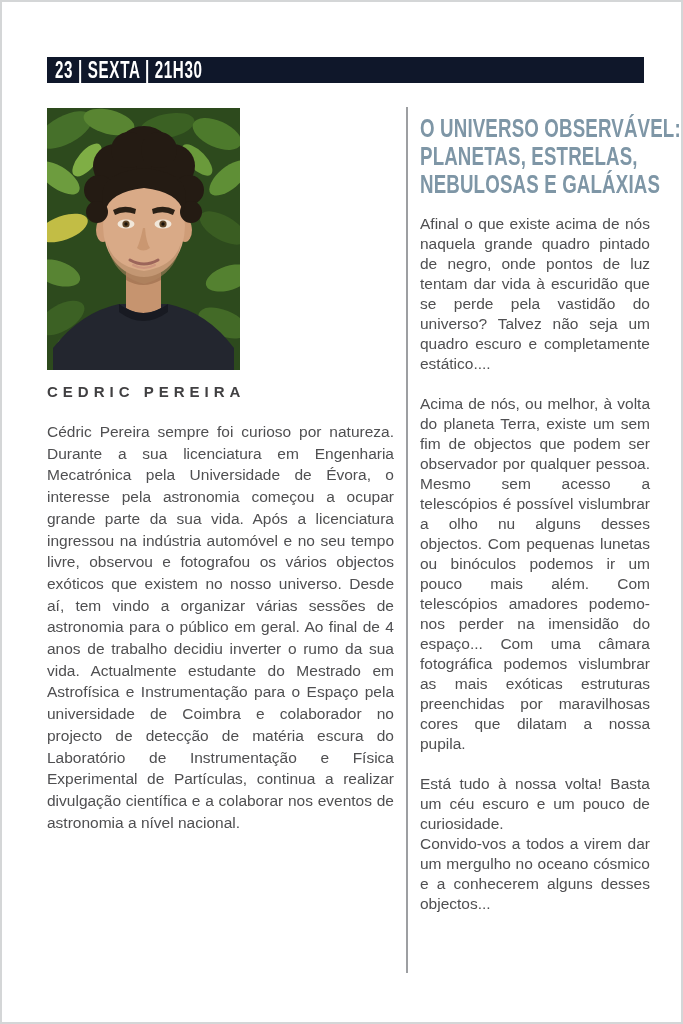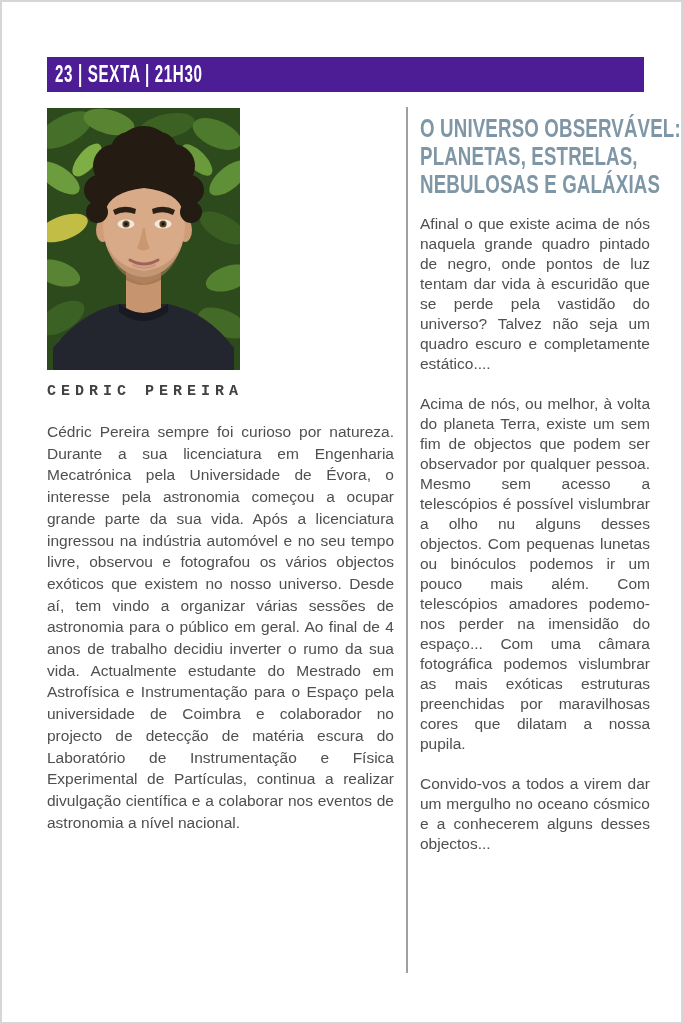--- a/index.html
+++ b/index.html
@@ -7,37 +7,37 @@
     width:683px; height:1024px; position:relative;
     background:#ffffff; overflow:hidden;
     font-family:"Liberation Sans", sans-serif;
   }
   .frame {
     position:absolute; inset:0; border:2px solid #d4d6d7;
     box-sizing:border-box; pointer-events:none;
   }
   
   .header-bar {
-    position:absolute; left:47px; top:57px; width:597px; height:35px;
-    background:#4c1d95; display:flex; align-items:center; overflow:hidden;
+    position:absolute; left:47px; top:57px; width:597px; height:26px;
+    background:#0f172a; display:flex; align-items:center; overflow:hidden;
   }
   .header-text {
     color:#ffffff; font-weight:bold; font-size:23px; line-height:1;
     white-space:nowrap; letter-spacing:1px; padding-left:12px;
     transform:scaleX(0.66); transform-origin:left center;
   }
   
   .photo {
     position:absolute; left:47px; top:108px; width:193px; height:262px;
     overflow:hidden;
   }
   .photo svg { display:block; }
   .speaker-name {
     position:absolute; left:47px; top:383px;
-    font-family:Liberation Mono, monospace;
+    font-family:Liberation Sans, sans-serif;
     font-size:15px; font-weight:bold; letter-spacing:5px; color:#414042;
     white-space:nowrap;
   }
   .bio {
     position:absolute; left:47px; top:421px; width:347px;
     font-size:15.5px; line-height:21.7px; color:#4f4f51;
     text-align:justify; margin:0;
   }
   
   .divider {
@@ -146,14 +146,15 @@
 <div class="divider"></div>
 
 <div class="right-col">
   <h1 class="talk-title">
     <span class="tline">O UNIVERSO OBSERVÁVEL:</span>
     <span class="tline">PLANETAS, ESTRELAS,</span>
     <span class="tline">NEBULOSAS E GALÁXIAS</span>
   </h1>
   <p class="para">Afinal o que existe acima de nós naquela grande quadro pintado de negro, onde pontos de luz tentam dar vida à escuridão que se perde pela vastidão do universo? Talvez não seja um quadro escuro e completamente estático....</p>
   <p class="para">Acima de nós, ou melhor, à volta do planeta Terra, existe um sem fim de objectos que podem ser observador por qualquer pessoa. Mesmo sem acesso a telescópios é possível vislumbrar a olho nu alguns desses objectos. Com pequenas lunetas ou binóculos podemos ir um pouco mais além. Com telescópios amadores podemo-nos perder na imensidão do espaço... Com uma câmara fotográfica podemos vislumbrar as mais exóticas estruturas preenchidas por maravilhosas cores que dilatam a nossa pupila.</p>
+  <p class="para tight">Está tudo à nossa volta! Basta um céu escuro e um pouco de curiosidade.</p>
   <p class="para tight">Convido-vos a todos a virem dar um mergulho no oceano cósmico e a conhecerem alguns desses objectos...</p>
 </div>
 
 </body></html>

